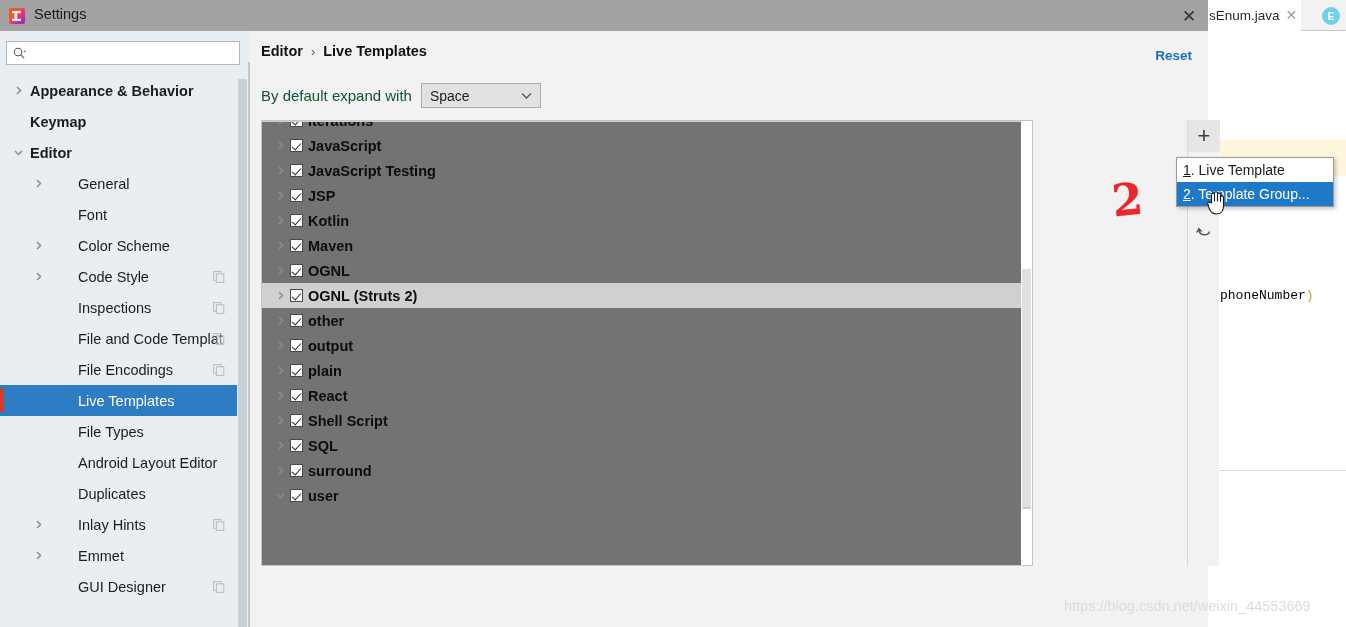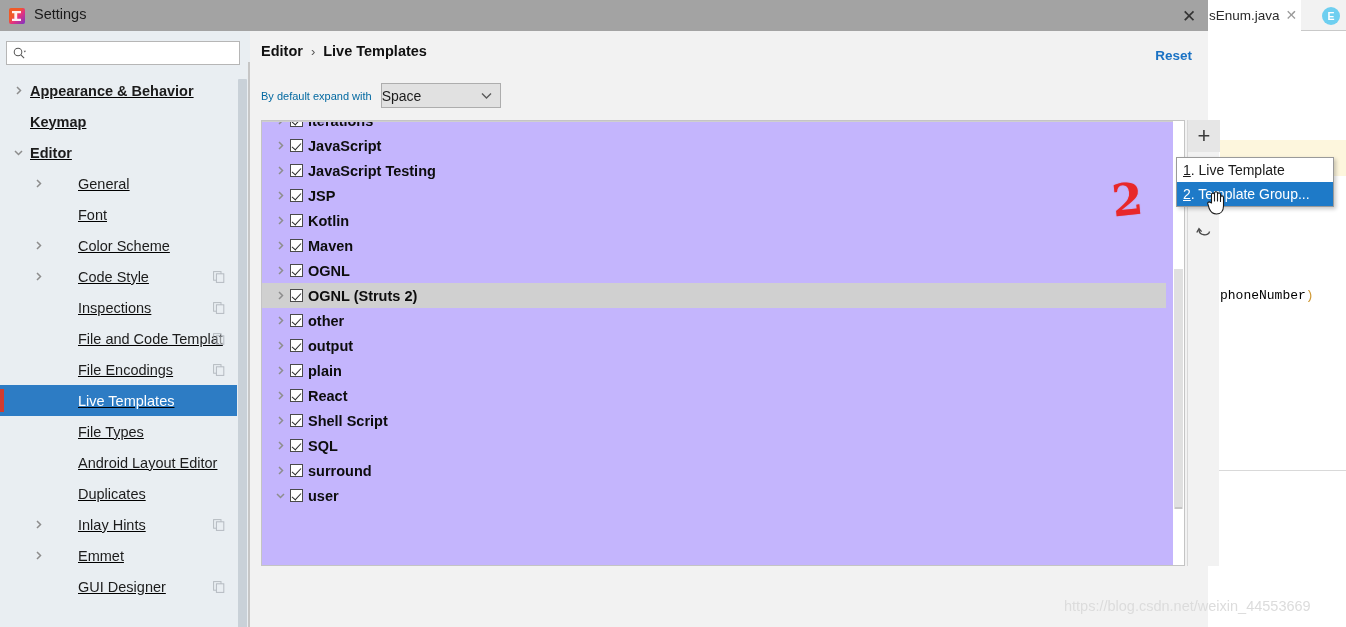--- a/index.html
+++ b/index.html
@@ -102,21 +102,20 @@
     position: absolute; left: 6px; top: 5px; width: 13px; height: 13px;
   }
   .search-input {
     position: absolute; left: 24px; top: 2px; width: 200px; height: 19px;
     border: none; outline: none; background: transparent;
     font-family: "Liberation Sans", sans-serif; font-size: 12.5px; color: #333;
   }
   .tree {
     position: absolute; left: 0; top: 44px; width: 237px; height: 552px;
     overflow: hidden;
-    text-decoration: underline;
   }
   .tree-item {
     position: relative; height: 31px; display: flex; align-items: center;
     font-size: 14.5px; color: #1c1c1c; cursor: pointer;
     white-space: nowrap;
   }
   .tree-item.lvl0 { padding-left: 30px; font-weight: bold; }
   .tree-item.lvl1 { padding-left: 78px; }
   .tree-item .arrow {
     position: absolute; width: 11px; height: 11px;
@@ -161,33 +160,33 @@
   }
   .crumb-sep { color: #555; font-weight: normal; font-size: 13px; }
   .reset-link {
     position: absolute; right: 16px; top: 17px;
     font-size: 13.5px; color: #1a72c4; font-weight: bold; cursor: pointer;
   }
   .expand-row {
     position: absolute; left: 11px; top: 52px;
     display: flex; align-items: center; gap: 9px;
   }
-  .expand-label { font-size: 11px; color: #0369a1; }
+  .expand-label { font-size: 15px; color: #14532d; }
   .combo {
     position: relative; width: 120px; height: 25px;
     background: #e1e1e1; border: 1px solid #adadad;
     display: flex; align-items: center; cursor: pointer;
   }
-  .combo-value { font-size: 14px; color: #1c1c1c; }
+  .combo-value { padding-left: 8px; font-size: 14px; color: #1c1c1c; }
   .combo-arrow { position: absolute; right: 8px; top: 8px; }
 
   
   .listpanel {
-    position: absolute; left: 11px; top: 89px; width: 924px; height: 446px;
-    background: #c4b5fd; border: 1px solid #c4c4c4;
+    position: absolute; left: 11px; top: 89px; width: 772px; height: 446px;
+    background: #737373; border: 1px solid #c4c4c4;
     overflow: hidden;
   }
   .listrows { position: absolute; left: 0; top: -13px; width: 904px; }
   .listrow {
     position: relative; height: 25px; display: flex; align-items: center;
     padding-left: 8px; font-size: 14.5px; font-weight: bold; color: #0d0d0d;
     cursor: pointer; white-space: nowrap;
   }
   .listrow.selected { background: #d0d0d0; }
   .lrow-arrow { width: 20px; display: flex; align-items: center; justify-content: center; }

